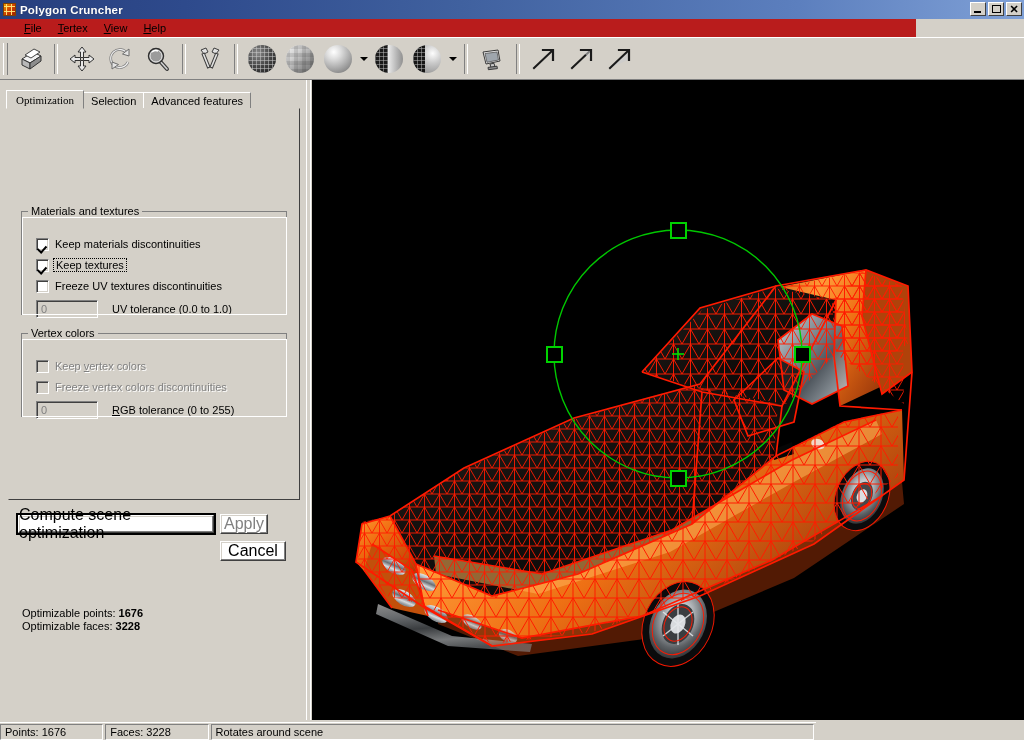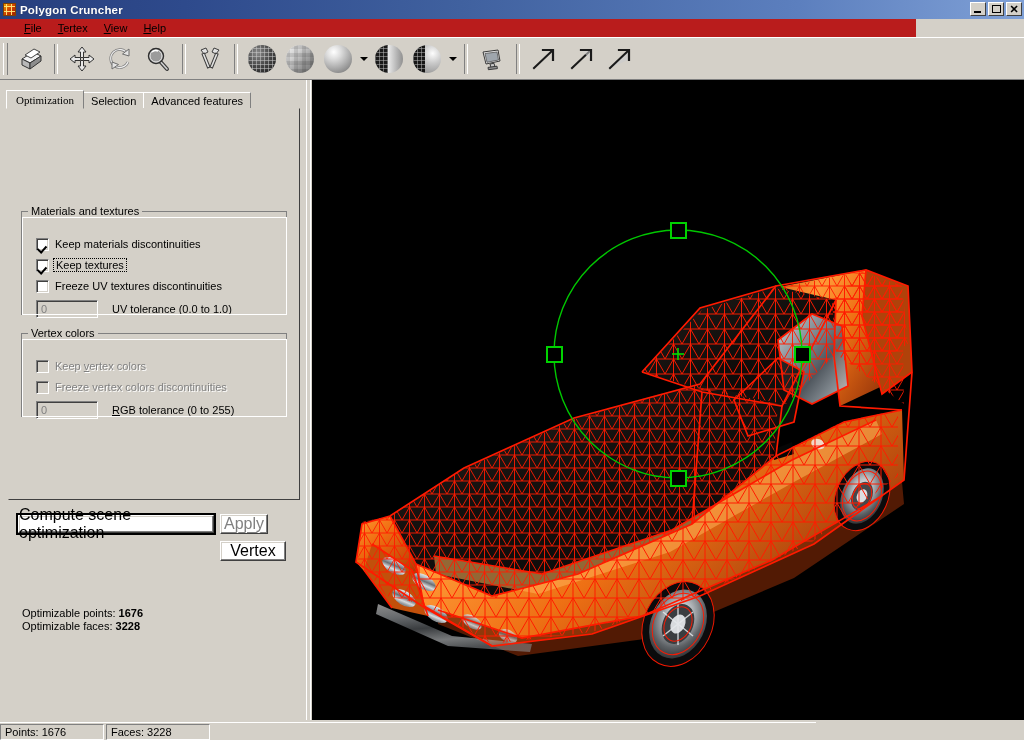--- a/index.html
+++ b/index.html
@@ -492,21 +492,21 @@
 
     <div class="btn default" style="left:16px;top:433px;width:200px;height:22px;">
       <span class="inner">
           <span>Compute scene optimization</span>
         </span>
     </div>
     <div class="btn dis" style="left:220px;top:434px;width:48px;height:20px;">
       <span>Apply</span>
     </div>
     <div class="btn" style="left:220px;top:461px;width:66px;height:20px;">
-      <span>Vertex</span>
+      <span>Cancel</span>
     </div>
 
     <div class="stats">
       <div>
         <span>Optimizable points:</span>
         <b>1676</b>
       </div>
       <div>
         <span>Optimizable faces:</span>
         <b>3228</b>
@@ -708,15 +708,16 @@
           </g>
 
         </g>
       </svg>
     </div>
   </div>
 
   <div class="statusbar">
     <div class="stpane" style="width:104px;">Points: 1676</div>
     <div class="stpane" style="width:104px;">Faces: 3228</div>
+    <div class="stpane" style="width:608px;">Rotates around scene</div>
   </div>
 
 </div>
 
 </body></html>

